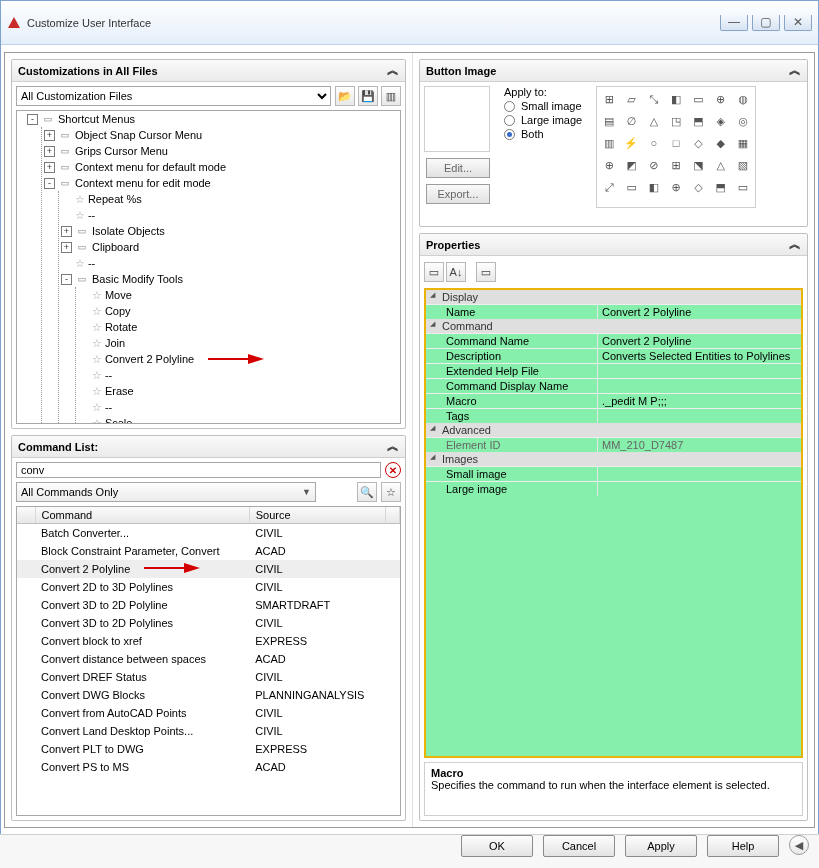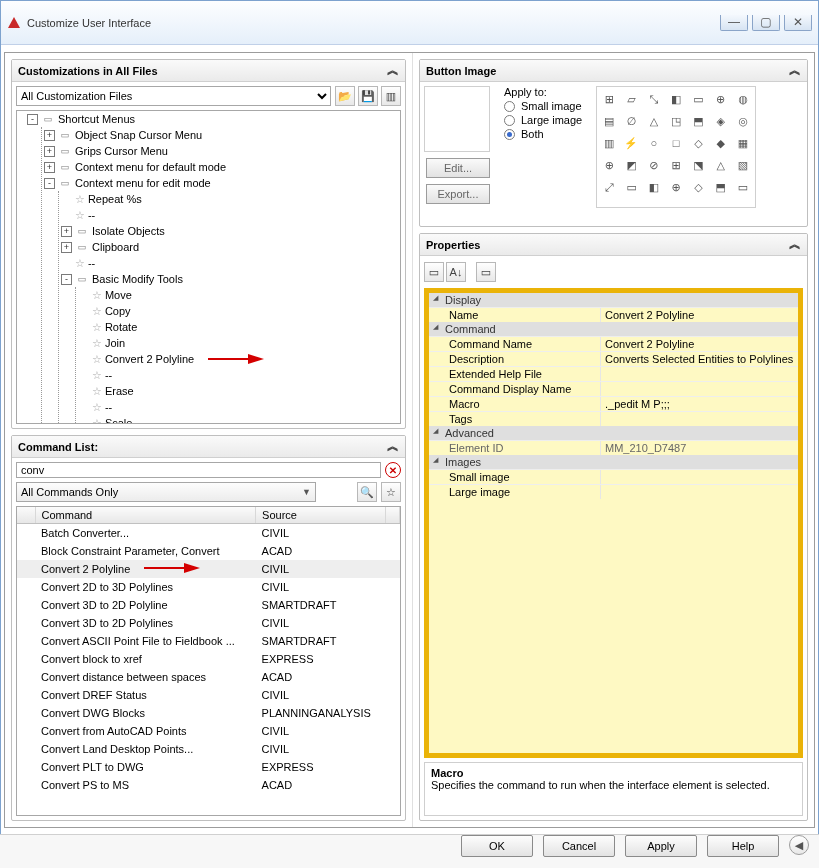--- a/index.html
+++ b/index.html
@@ -65,21 +65,21 @@
 .imggrid span { border:1px solid transparent; display:flex; align-items:center; justify-content:center; font-size:11px; color:#555; }
 
 .applyCol { display:flex; flex-direction:column; gap:2px; padding:0 8px; }
 .radio { display:flex; align-items:center; gap:6px; }
 .radio .dot { width:11px; height:11px; border-radius:50%; border:1px solid #7a7a7a; display:inline-flex; align-items:center; justify-content:center; }
 .radio .dot.on::after { content:""; width:5px; height:5px; border-radius:50%; background:#3a6bcc; }
 .smbtn { width:64px; height:20px; border:1px solid #9c9c9c; background:linear-gradient(#fafafa,#e2e2e2); text-align:center; line-height:18px; color:#666; }
 .preview { width:66px; height:66px; border:1px solid #cfcfcf; background:#fff; }
 
 .propToolbar { display:flex; gap:2px; padding:2px 0 6px; }
-.propgrid { flex:1; border:5px solid #eab308; background:#fef9c3; overflow:auto; }
+.propgrid { flex:1; border:2px solid #eab308; background:#86efac; overflow:auto; }
 .pg-cat { background:#dfdfdf; padding:1px 4px 1px 16px; color:#333; position:relative; font-weight:normal; }
 .pg-cat::before { content:"◢"; position:absolute; left:4px; font-size:7px; color:#555; }
 .pg-row { display:flex; border-top:1px solid #eee; }
 .pg-row .k { width:172px; padding:1px 4px 1px 20px; border-right:1px solid #e6e6e6; }
 .pg-row .v { flex:1; padding:1px 4px; }
 .pg-row.ro .k, .pg-row.ro .v { color:#666; }
 .propdesc { border:1px solid #cfcfcf; height:54px; margin-top:4px; padding:4px 6px; }
 .propdesc .t { font-weight:bold; }
 
 .footer { position:absolute; left:0; right:0; bottom:0; height:34px; border-top:1px solid #d0d0d0; display:flex; align-items:flex-start; justify-content:flex-end; gap:10px; padding-right:10px; background:#f7f7f7; }
@@ -345,26 +345,20 @@
                     <td></td>
                   </tr>
                   <tr>
                     <td class="icon"><span class="cellicon"></span></td>
                     <td>Convert 3D to 2D Polylines</td>
                     <td>CIVIL</td>
                     <td></td>
                   </tr>
                   <tr>
                     <td class="icon"><span class="cellicon"></span></td>
-                    <td>Convert ASCII Point File to Fieldbook ...</td>
-                    <td>SMARTDRAFT</td>
-                    <td></td>
-                  </tr>
-                  <tr>
-                    <td class="icon"><span class="cellicon"></span></td>
                     <td>Convert block to xref</td>
                     <td>EXPRESS</td>
                     <td></td>
                   </tr>
                   <tr>
                     <td class="icon"><span class="cellicon"></span></td>
                     <td>Convert distance between spaces</td>
                     <td>ACAD</td>
                     <td></td>
                   </tr>

